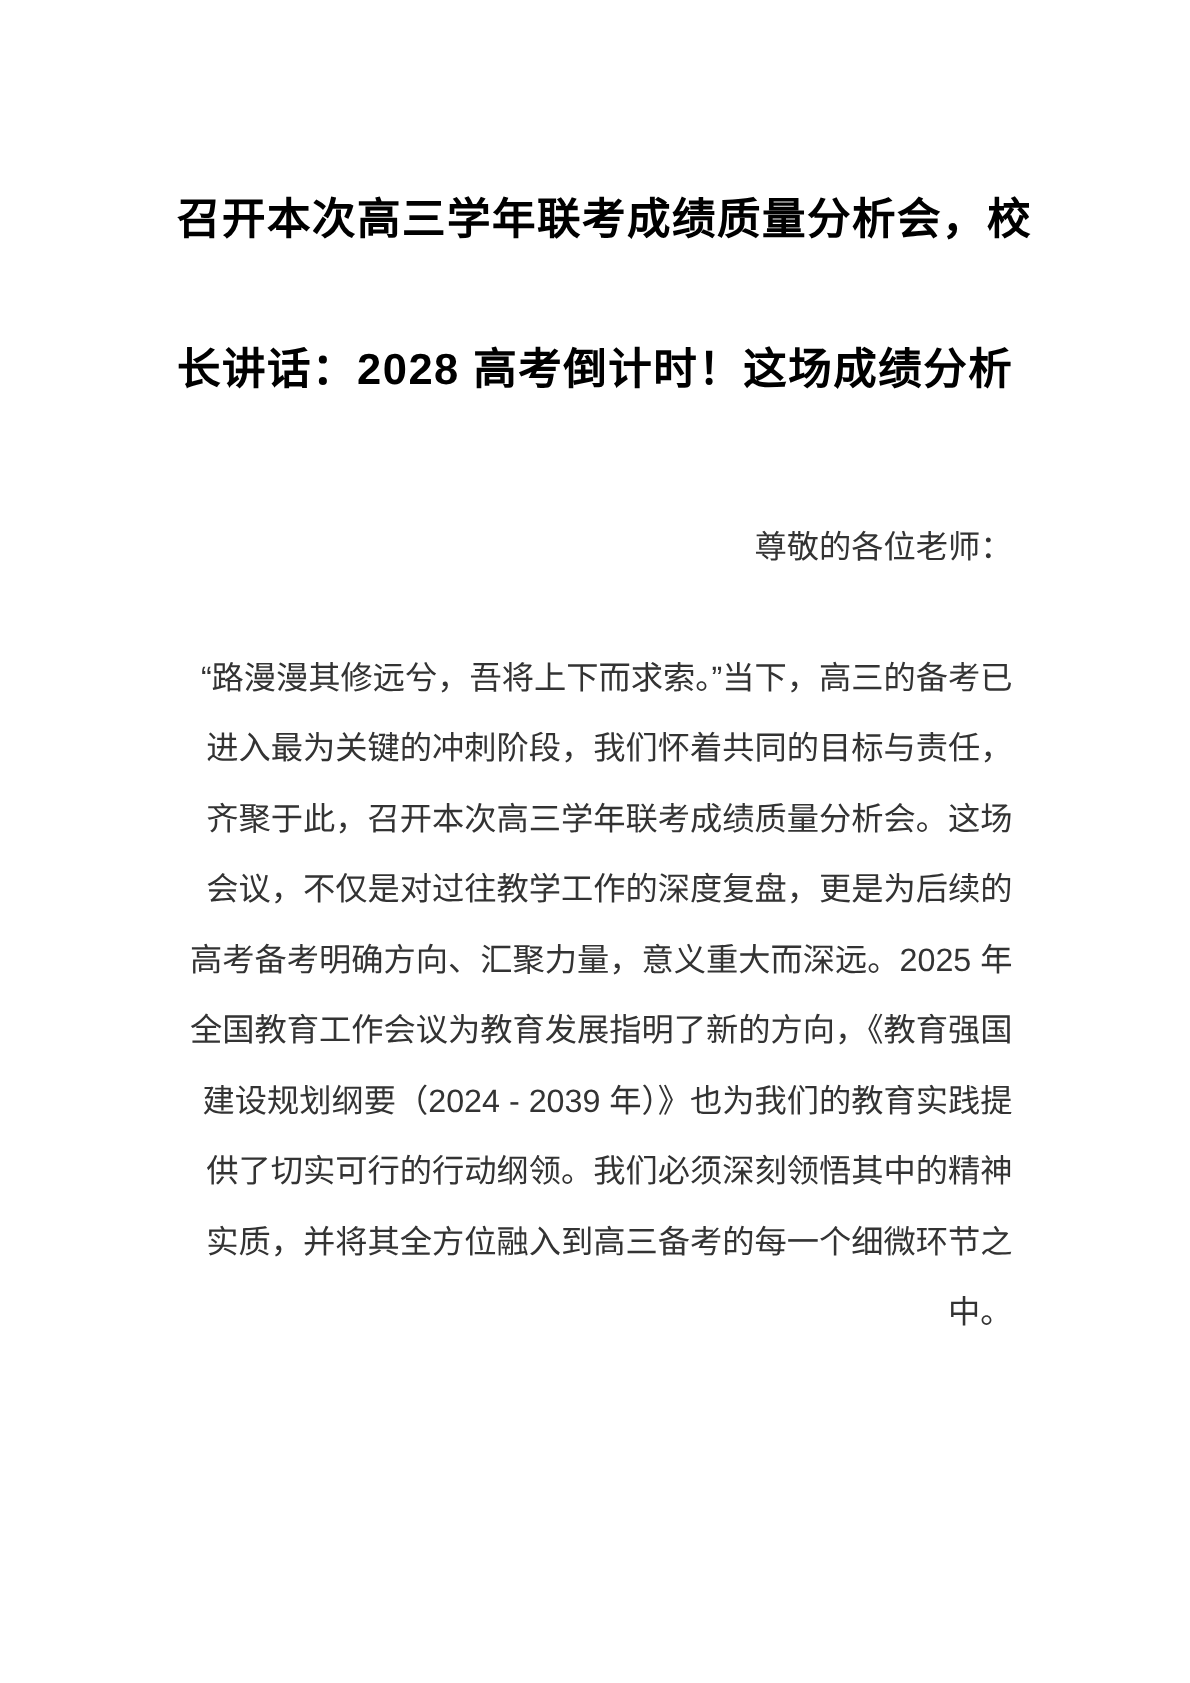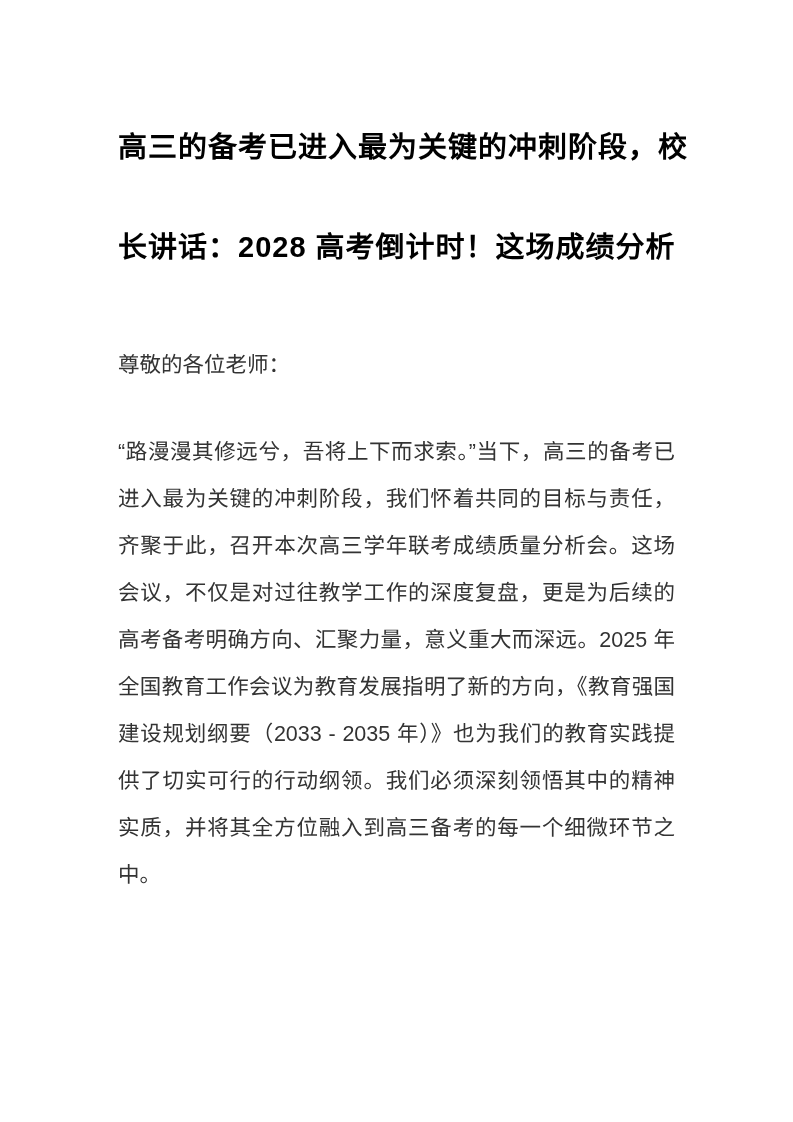--- a/index.html
+++ b/index.html
@@ -37,39 +37,40 @@
     display: block;
     white-space: nowrap;
   }
   .doc-body p {
     margin: 0;
     padding: 0;
     font-size: 21.5px;
     line-height: 47px;
     color: var(--body-color);
     font-weight: 400;
+    text-align: right;
   }
   .salutation { margin-top: 45px !important; }
   .greeting   { margin-top: 33px !important; }
   .body-paragraph {
     margin-top: 40px !important;
     text-align: justify;
     text-justify: inter-ideograph;
   }
 </style>
 </head>
 <body>
 
 <div class="page">
 
   <h1 class="doc-title">
-    <span class="title-line">高三的备考已进入最为关键的冲刺阶段，校</span>
+    <span class="title-line">召开本次高三学年联考成绩质量分析会，校</span>
     <span class="title-line">长讲话：2028 高考倒计时！这场成绩分析</span>
   </h1>
 
   <div class="doc-body">
     <p class="salutation">尊敬的各位老师：</p>
 
 
-    <p class="body-paragraph">“路漫漫其修远兮，吾将上下而求索。”当下，高三的备考已进入最为关键的冲刺阶段，我们怀着共同的目标与责任，齐聚于此，召开本次高三学年联考成绩质量分析会。这场会议，不仅是对过往教学工作的深度复盘，更是为后续的高考备考明确方向、汇聚力量，意义重大而深远。2025 年全国教育工作会议为教育发展指明了新的方向，《教育强国建设规划纲要（2033 - 2035 年）》也为我们的教育实践提供了切实可行的行动纲领。我们必须深刻领悟其中的精神实质，并将其全方位融入到高三备考的每一个细微环节之中。</p>
+    <p class="body-paragraph">“路漫漫其修远兮，吾将上下而求索。”当下，高三的备考已进入最为关键的冲刺阶段，我们怀着共同的目标与责任，齐聚于此，召开本次高三学年联考成绩质量分析会。这场会议，不仅是对过往教学工作的深度复盘，更是为后续的高考备考明确方向、汇聚力量，意义重大而深远。2025 年全国教育工作会议为教育发展指明了新的方向，《教育强国建设规划纲要（2024 - 2039 年）》也为我们的教育实践提供了切实可行的行动纲领。我们必须深刻领悟其中的精神实质，并将其全方位融入到高三备考的每一个细微环节之中。</p>
   </div>
 
 </div>
 
 </body></html>

